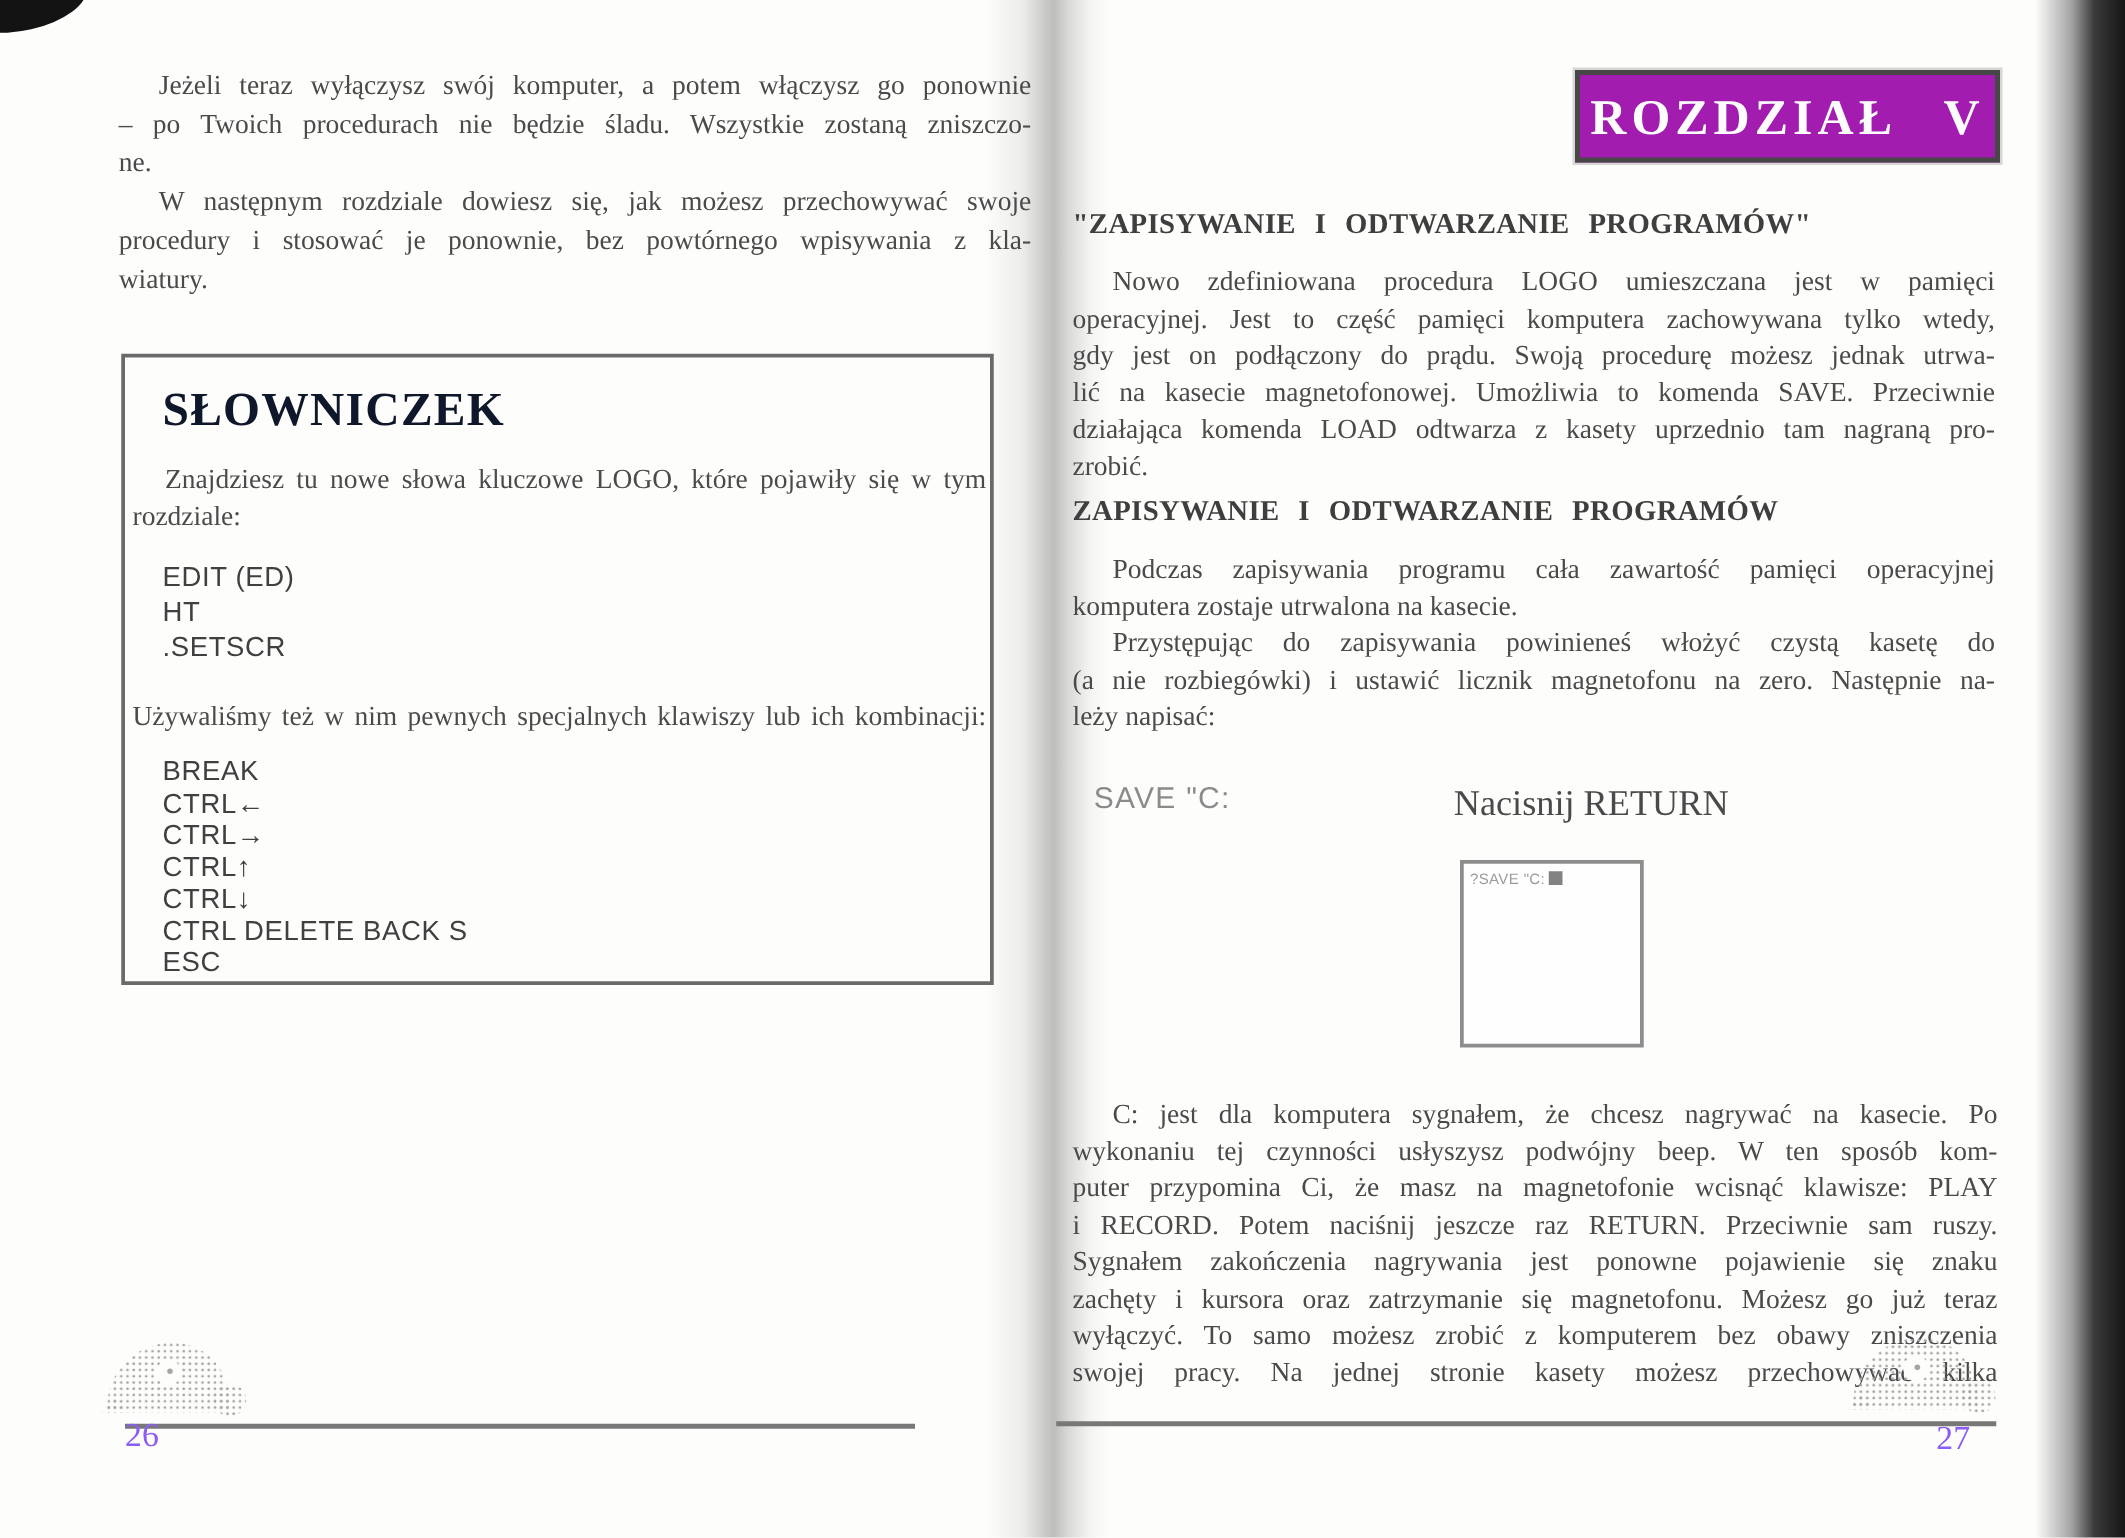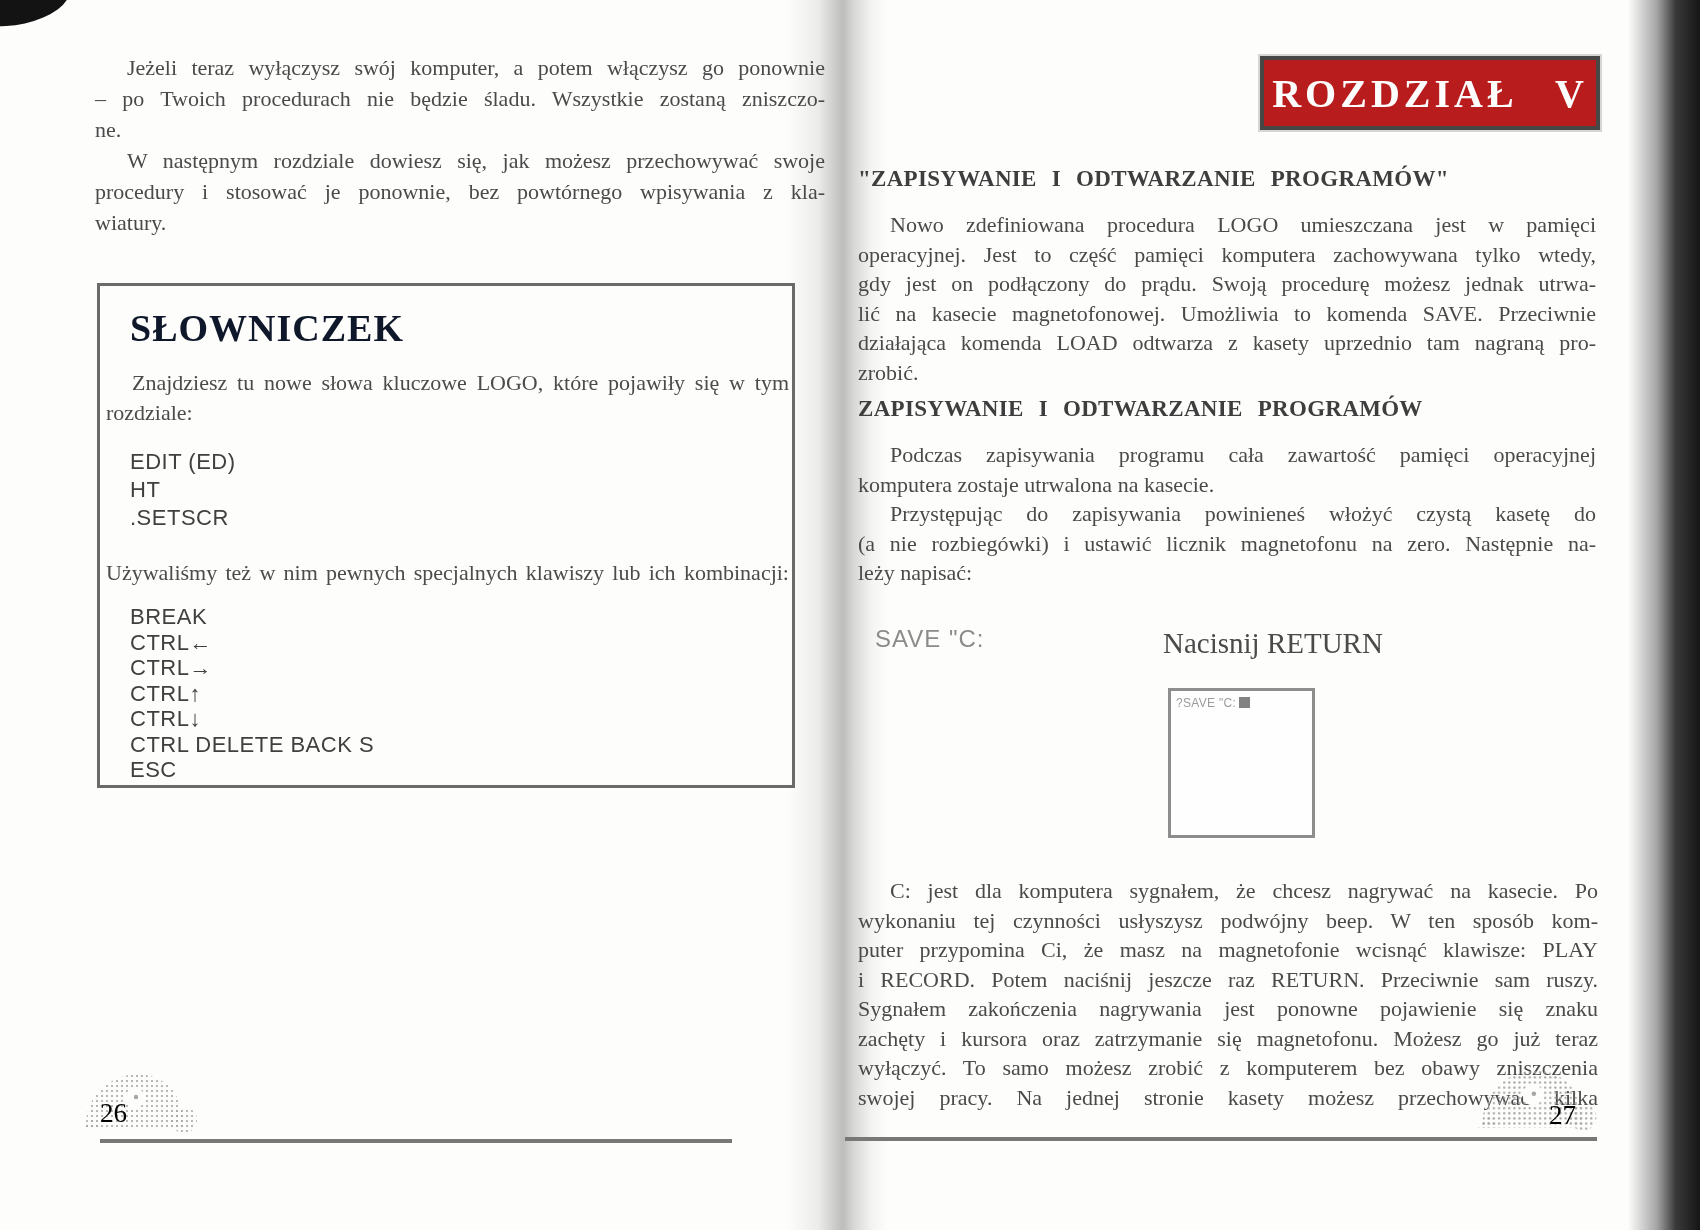--- a/index.html
+++ b/index.html
@@ -41,21 +41,21 @@
   .gbox-intro .tline.indent{text-indent:26px;}
   .mono-list{position:absolute;left:30px;
     font-family:"Liberation Sans", sans-serif;color:#404040;
     font-size:22px;line-height:28px;letter-spacing:0.5px;}
   .mono-list.keys{line-height:25.5px;}
   .gbox-keysintro{position:absolute;left:6px;top:272px;width:683px;
     font-size:22px;line-height:30px;}
 
   
   .badge{position:absolute;left:1260px;top:56px;width:340px;height:74px;
-    background:#b91c1c;border:4px solid #474747;box-sizing:border-box;
+    background:#a21caf;border:4px solid #474747;box-sizing:border-box;
     display:flex;align-items:center;justify-content:center;
     box-shadow:0 0 0 2px #d6d6d5;}
   .badge span{font-weight:bold;font-size:40px;color:#fdfdfd;
     letter-spacing:4px;word-spacing:24px;}
 
   .cmdline-cmd{position:absolute;left:875px;top:625px;
     font-family:"Liberation Sans", sans-serif;font-size:24px;color:#8b8b8b;
     letter-spacing:1px;}
   .cmdline-instr{position:absolute;left:1163px;top:627px;font-size:29px;color:#4a4a4a;}
 
@@ -65,21 +65,21 @@
     font-family:"Liberation Sans", sans-serif;font-size:12px;color:#9b9b9b;
     letter-spacing:0.3px;white-space:nowrap;}
   .cursor-block{display:inline-block;width:11px;height:11px;background:#828282;
     margin-left:3px;vertical-align:-1px;}
 
   
   .rule{position:absolute;height:4px;background:#787878;}
   .rule-left{left:100px;top:1139px;width:632px;}
   .rule-right{left:845px;top:1137px;width:752px;}
   .turtle{position:absolute;}
-  .pagenum{position:absolute;font-size:27px;color:#000000;}
+  .pagenum{position:absolute;font-size:27px;color:#8b5cf6;margin-top:35px;}
   .pagenum-left{left:100px;top:1098px;}
   .pagenum-right{left:1549px;top:1100px;}
 </style>
 </head>
 <body>
 
 <div id="canvas">
 
   <div class="gutter"></div>
   <div class="scan-edge-right"></div>

